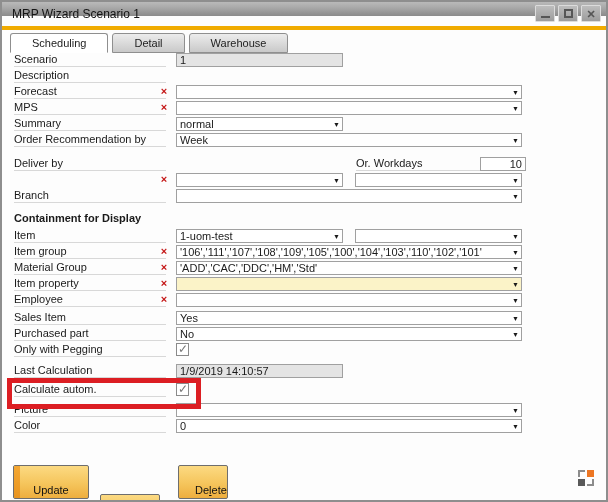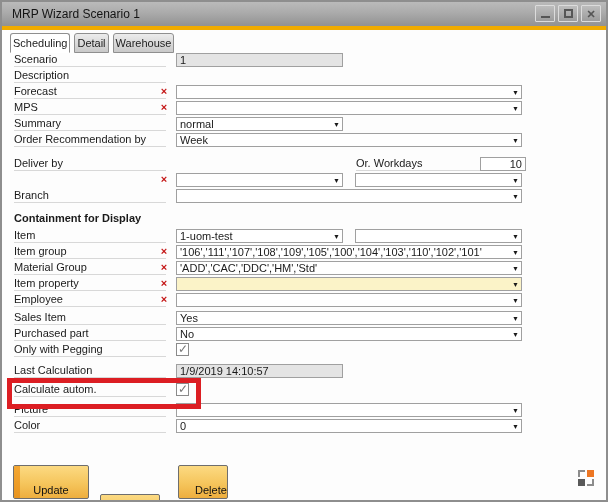--- a/index.html
+++ b/index.html
@@ -5,39 +5,39 @@
   html,body{margin:0;padding:0;background:#e9e9e9;}
   *{box-sizing:border-box;}
   .window{
     position:relative;width:608px;height:502px;background:#fdfdfd;
     font-family:"Liberation Sans", sans-serif;font-size:11px;color:#1a1a1a;
     overflow:hidden;
   }
   .window-frame{position:absolute;inset:0;border:2px solid #8e8e8e;pointer-events:none;z-index:60;}
   
   .titlebar{
-    position:absolute;left:0;top:0;width:608px;height:30px;
+    position:absolute;left:0;top:0;width:608px;height:16px;
     background:linear-gradient(180deg,#bcbcbc 0%,#ababab 40%,#959595 80%,#8b8b8b 100%);
     border-top:1px solid #7a7a7a;
   }
   .title{position:absolute;left:12px;top:0;line-height:26px;font-size:12px;color:#141414;}
   .goldbar{position:absolute;left:0;top:26px;width:608px;height:4px;background:#f0ab00;}
   .winbtns{position:absolute;right:7px;top:4px;display:flex;gap:3px;}
   .winbtn{
     width:20px;height:17px;border:1px solid #dcdcdc;border-radius:1px;
     background:linear-gradient(180deg,#bdbdbd,#9c9c9c);
     position:relative;cursor:pointer;
   }
   .glyph-min{position:absolute;left:5px;bottom:3px;width:9px;height:0;border-bottom:2px solid #565656;}
   .glyph-max{position:absolute;left:5px;top:3px;width:9px;height:9px;border:2px solid #565656;}
   .glyph-close{position:absolute;left:0;top:1px;width:100%;text-align:center;font-size:11px;font-weight:bold;color:#565656;line-height:14px;}
   
   .tabs{position:absolute;left:10px;top:33px;display:flex;gap:4px;z-index:2;}
   .tab{
-    height:20px;line-height:19px;padding:0 2px;border:1px solid #8f8f8f;
+    height:20px;line-height:19px;padding:0 21px;border:1px solid #8f8f8f;
     border-radius:3px 3px 0 0;background:linear-gradient(180deg,#ececec,#c9c9c9);
     cursor:pointer;color:#222;
   }
   .tab.active{background:#fff;border-bottom-color:#fff;}
   
   .row{position:absolute;left:0;width:508px;height:16px;}
   .lbl{position:absolute;left:14px;width:152px;height:14px;line-height:13px;border-bottom:1px solid #d8d8d8;white-space:nowrap;overflow:hidden;}
   .lbl2{position:absolute;left:356px;width:124px;height:14px;line-height:13px;border-bottom:1px solid #d8d8d8;}
   .reqx{position:absolute;left:157px;width:14px;height:14px;text-align:center;color:#c41414;font-weight:bold;font-size:11px;line-height:13px;}
   .field{

